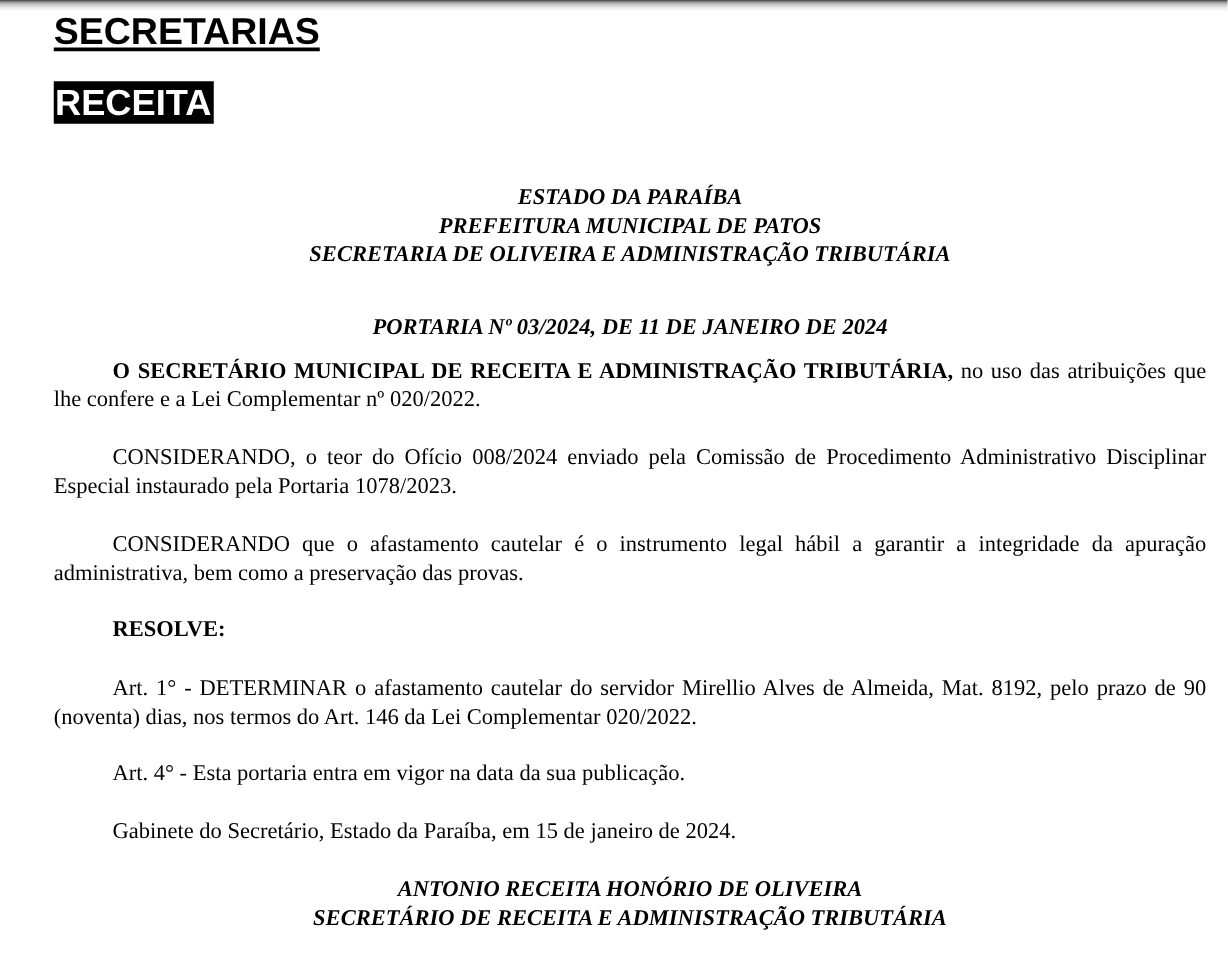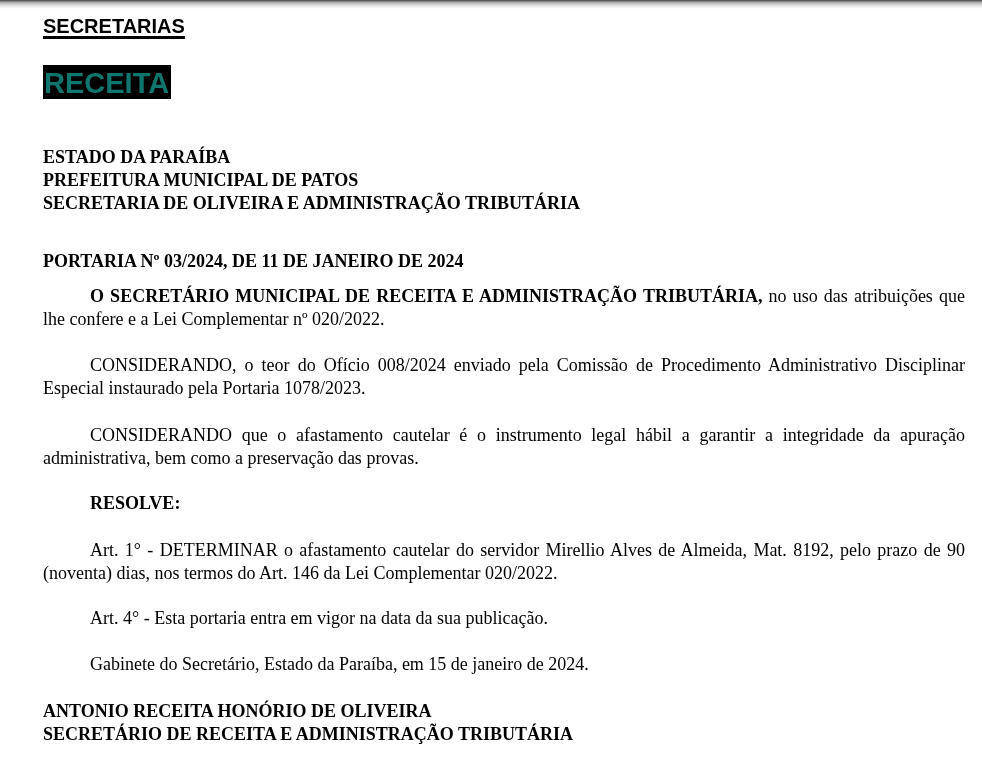--- a/index.html
+++ b/index.html
@@ -8,34 +8,34 @@
     background: #ffffff; position: relative;
     font-family: "Liberation Serif", serif; color: #000;
   }
   .top-shadow {
     position: absolute; left: 0; top: 0; width: 982px; height: 9px;
     background: linear-gradient(to bottom, #3a3a3a 0px, #777 1px, #bbb 3px, #e8e8e8 6px, #ffffff 9px);
   }
   .section-title {
     position: absolute; left: 43px; top: 9px;
     font-family: "Liberation Sans", sans-serif; font-weight: bold;
-    font-size: 20px; line-height: 34px; letter-spacing: 0px;
+    font-size: 30px; line-height: 34px; letter-spacing: 0px;
     text-decoration: underline; text-decoration-thickness: 3px; text-underline-offset: 3px;
   }
   .subsection-title {
     position: absolute; left: 43px; top: 65px; height: 34px;
-    background: #000; color: #0f766e; padding: 0 2px 0 1px;
+    background: #000; color: #ffffff; padding: 0 2px 0 1px;
     font-family: "Liberation Sans", sans-serif; font-weight: bold;
     font-size: 29px; line-height: 36px;
   }
   .doc {
     position: absolute; left: 43px; top: 0; width: 922px;
     font-size: 18px; line-height: 23px;
   }
-  .center { font-weight: bold; position: absolute; left: 0; width: 922px; }
+  .center { text-align: center; font-weight: bold; position: absolute; left: 0; width: 922px; font-style: italic; }
   .para {
     position: absolute; left: 0; width: 922px; text-align: justify;
     text-indent: 47px;
   }
   .bold { font-weight: bold; }
 </style>
 </head>
 <body>
 
 <div class="top-shadow"></div>

